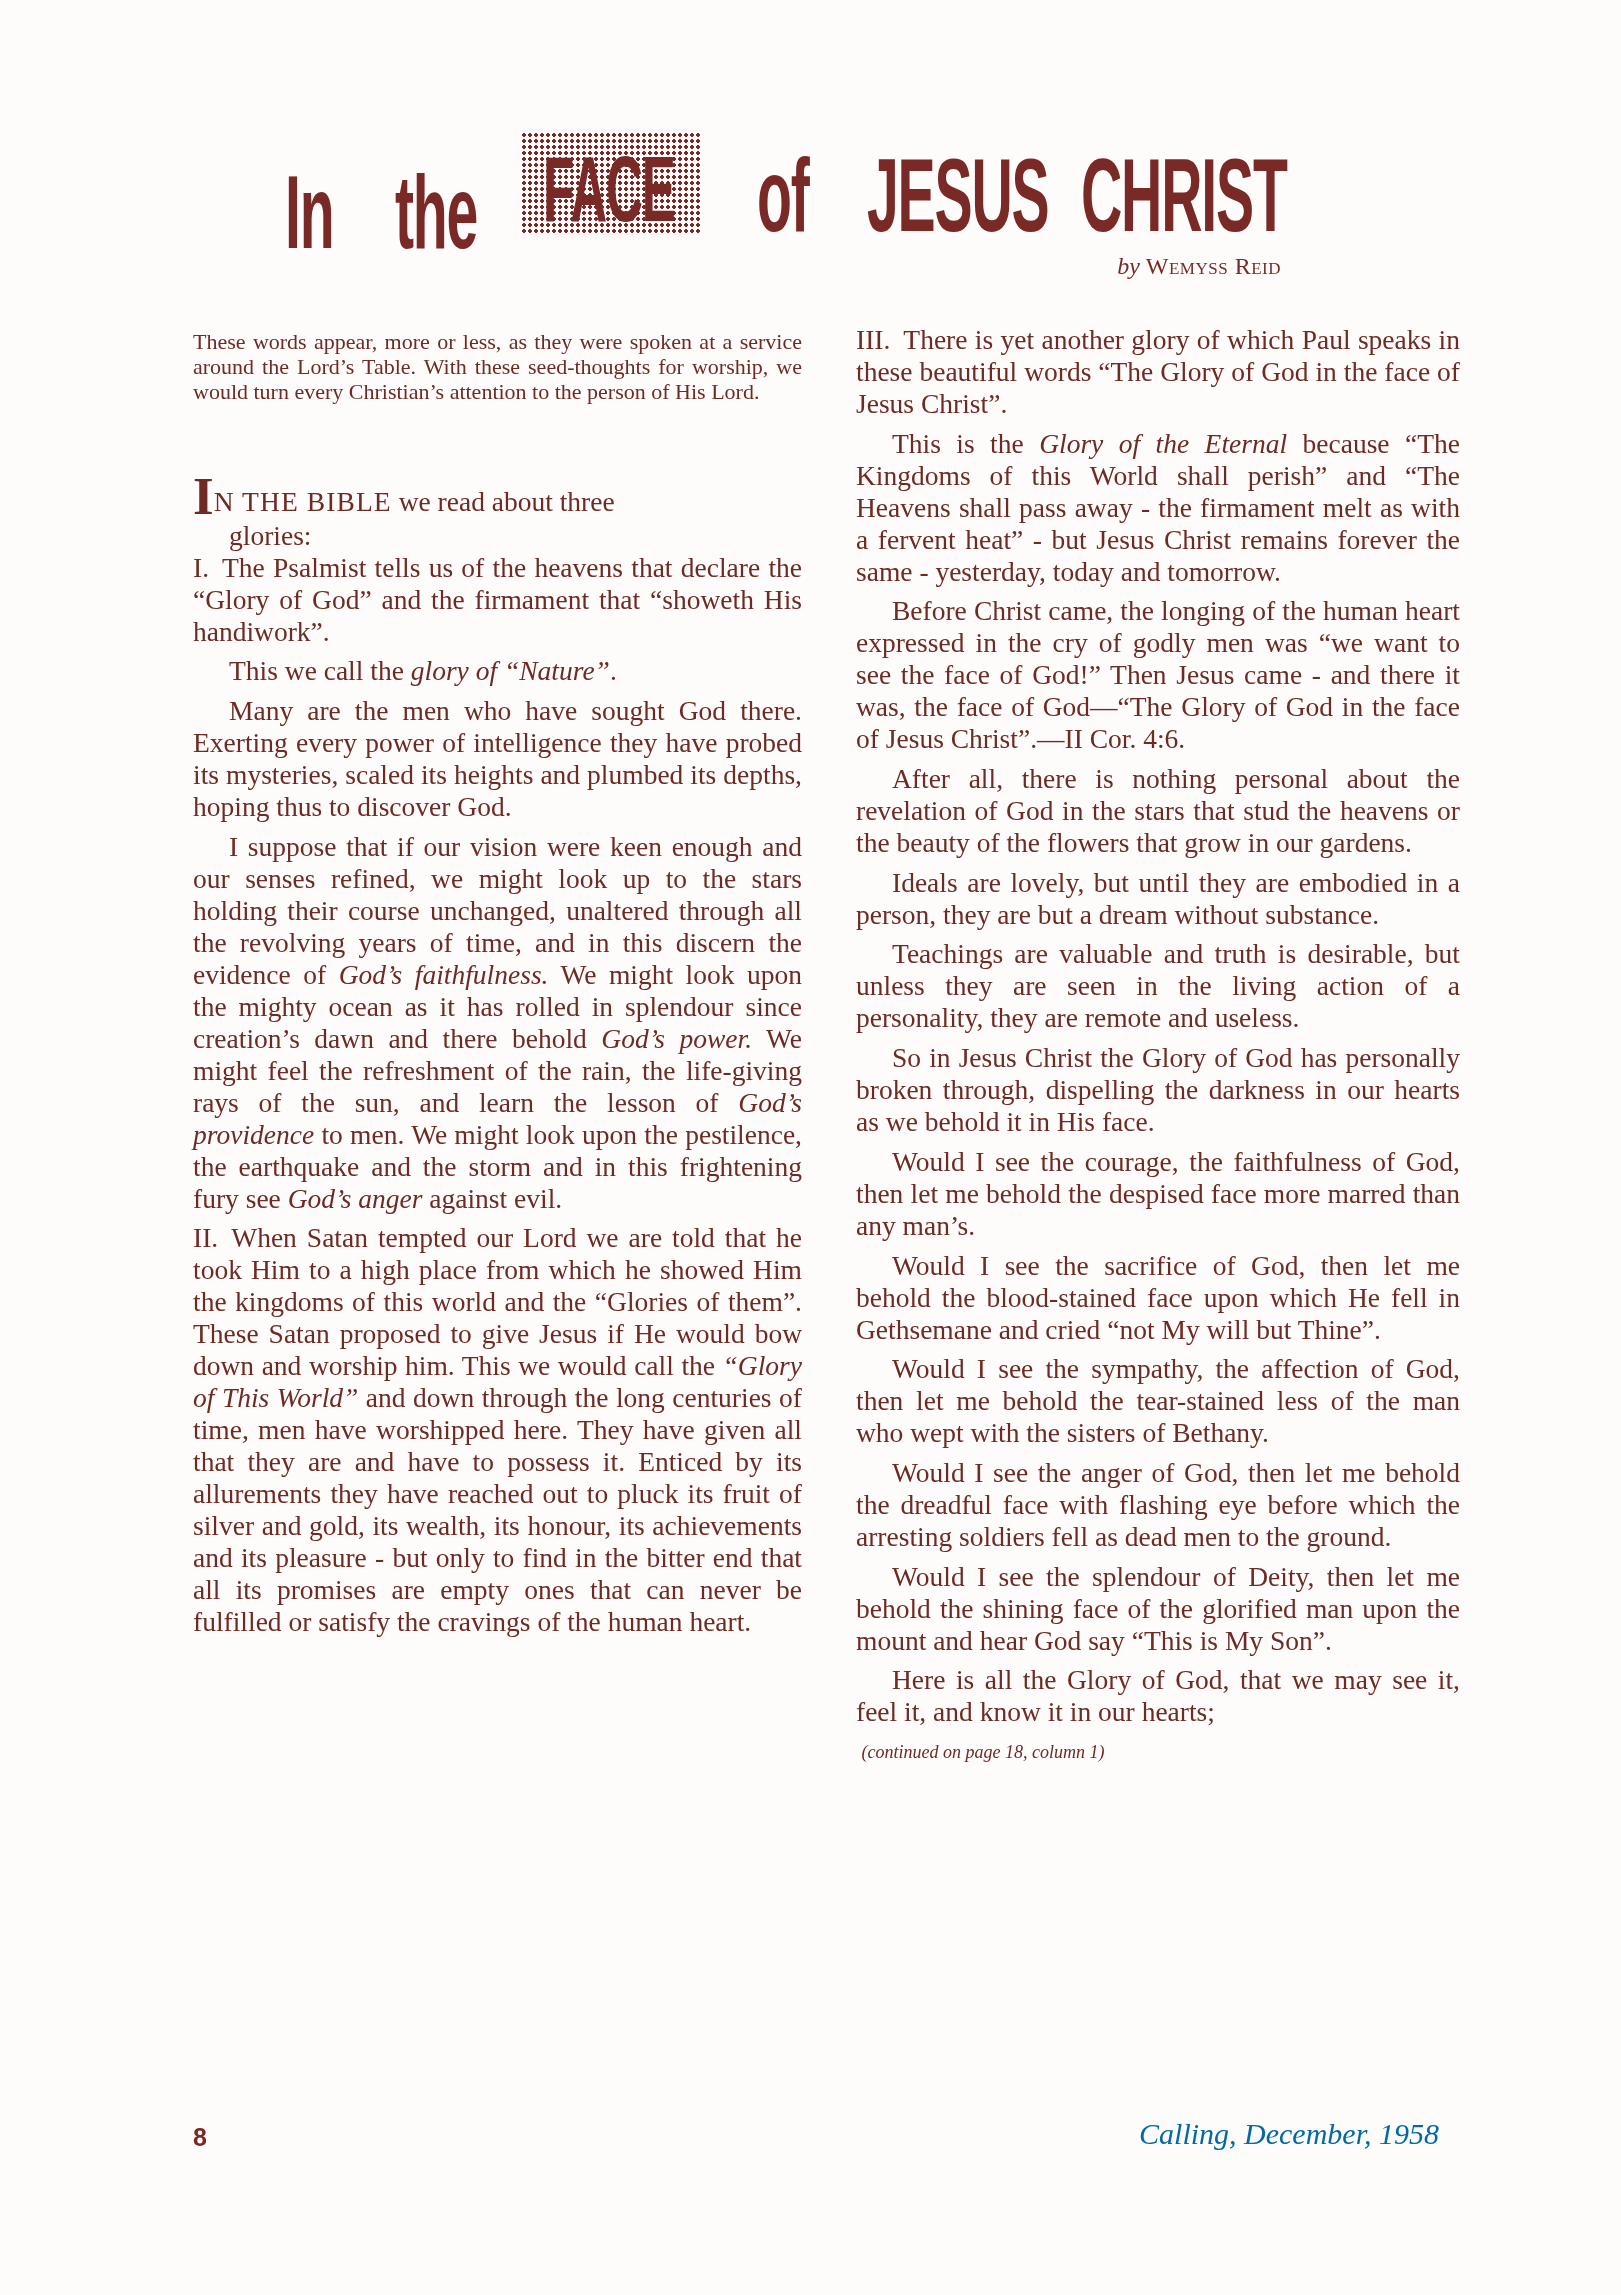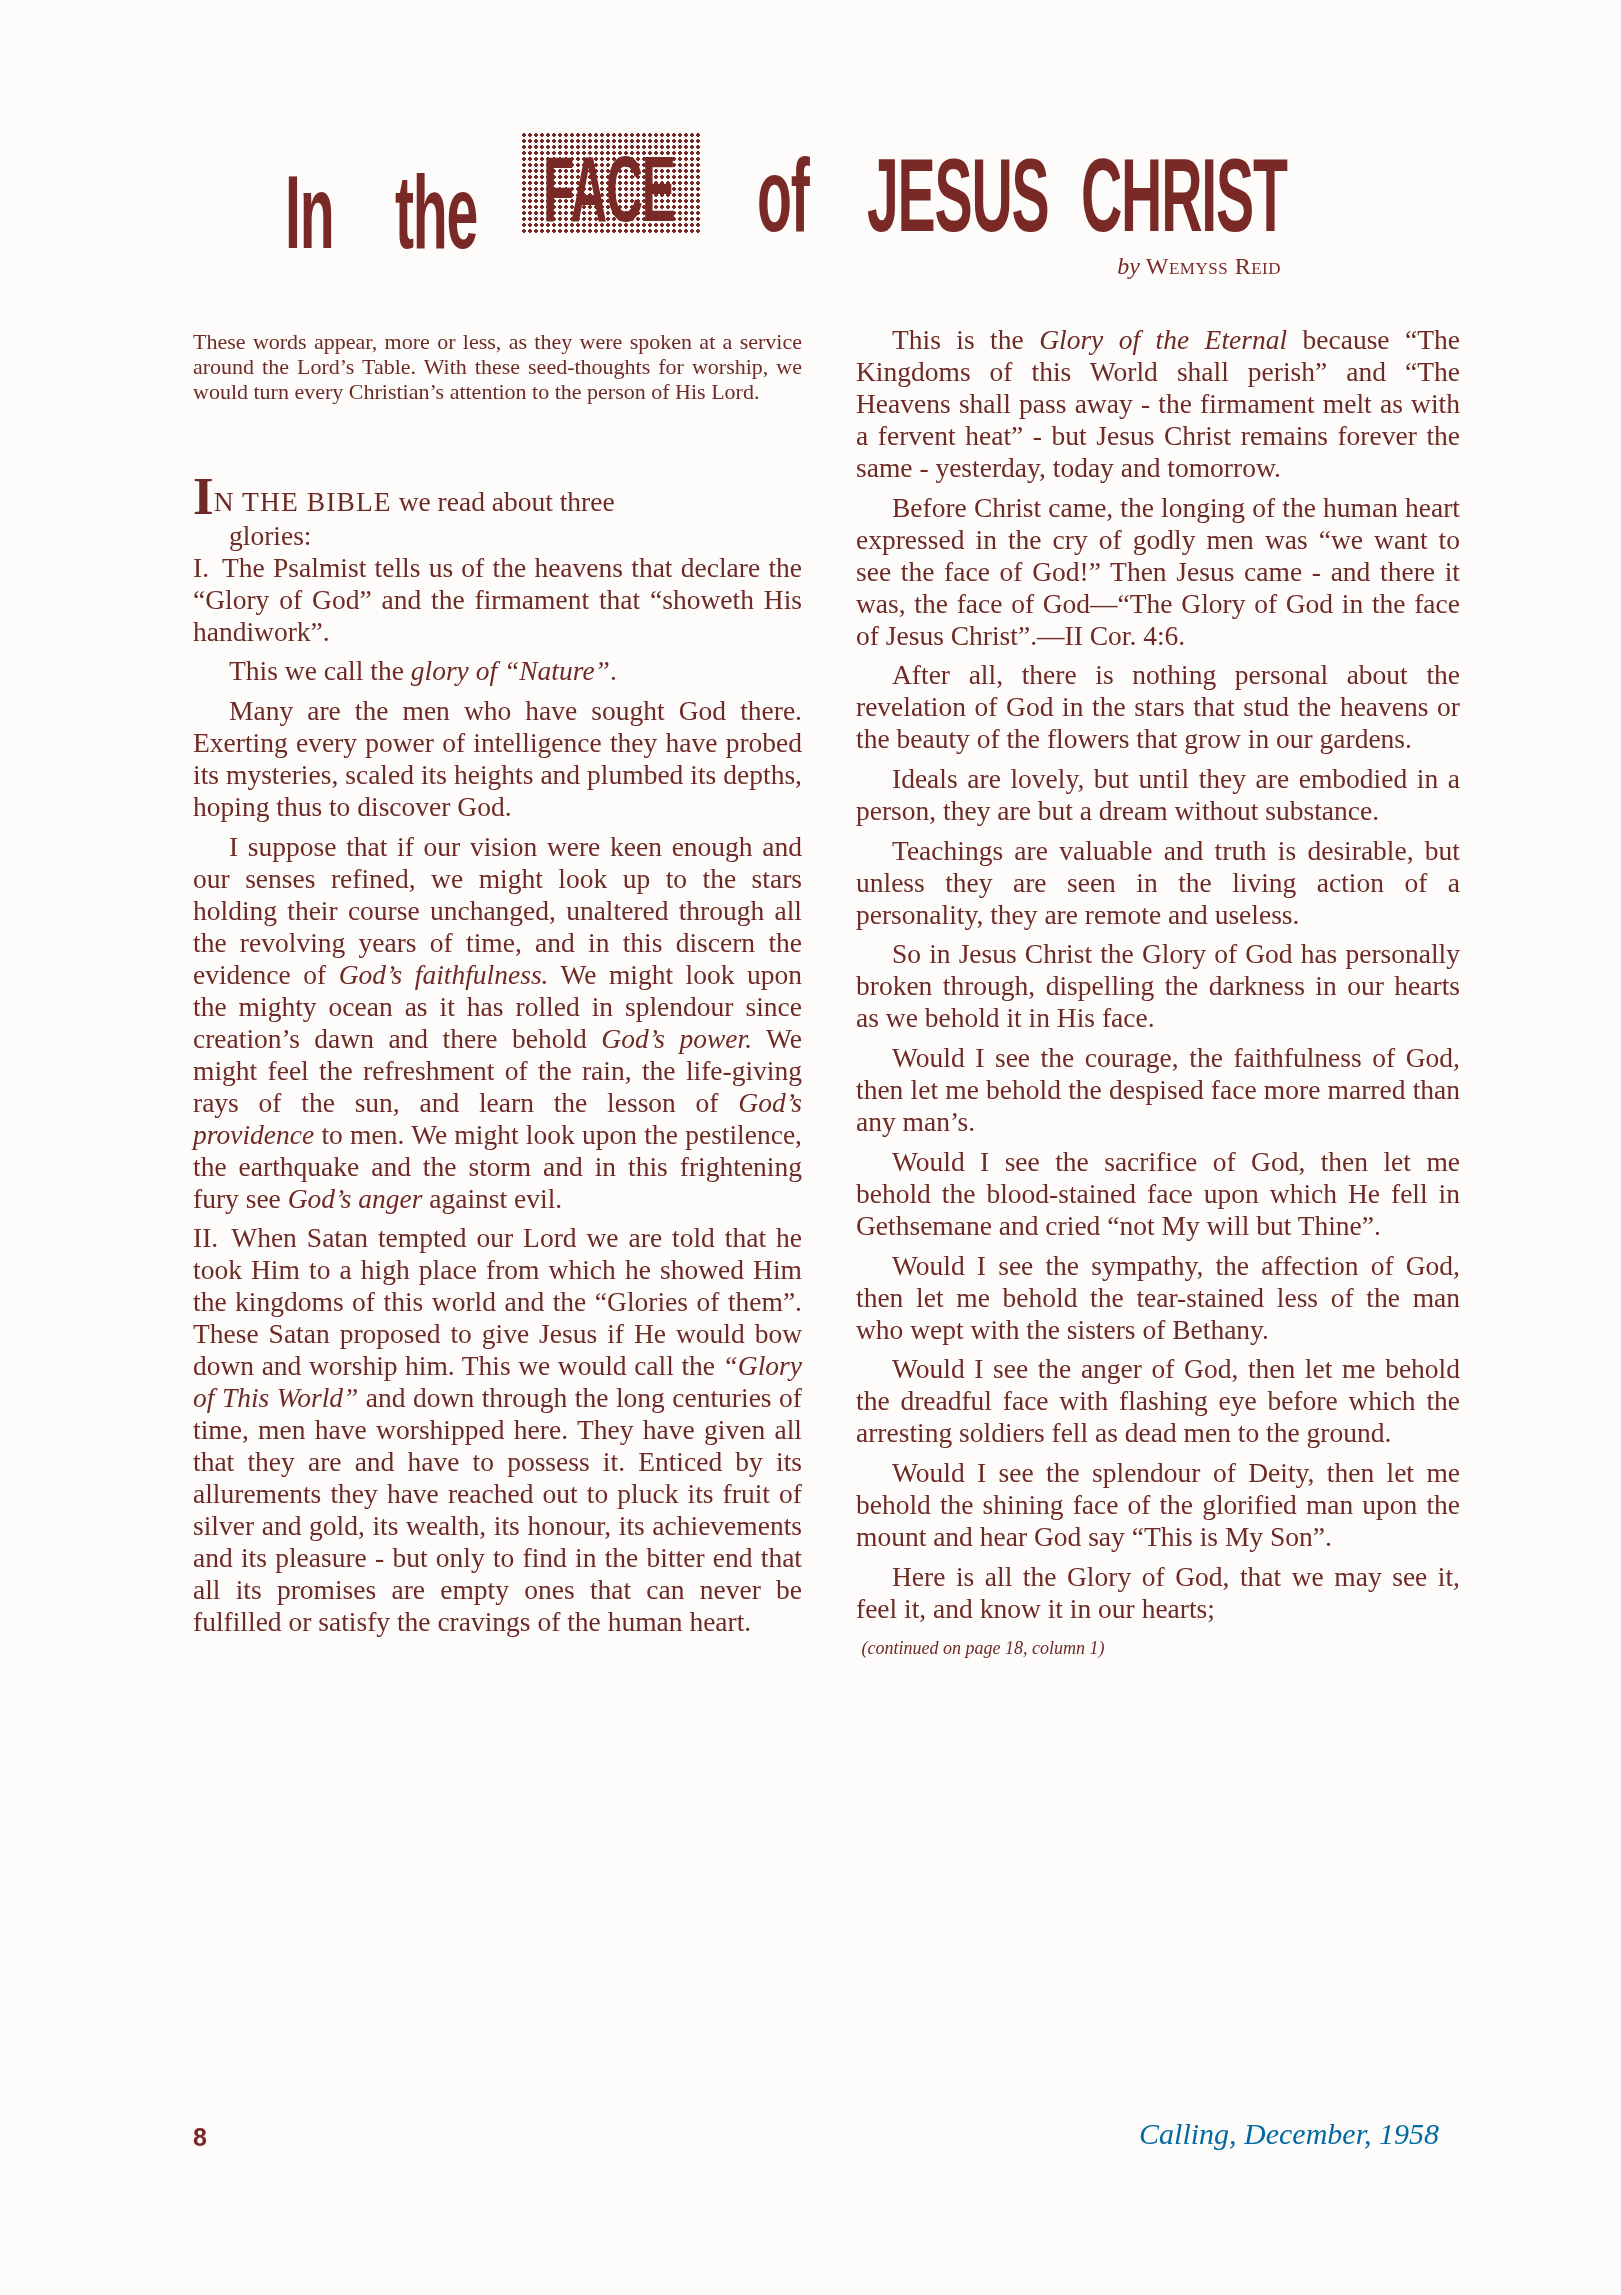--- a/index.html
+++ b/index.html
@@ -116,20 +116,21 @@
         <p><span class="numeral">I.</span><span>The Psalmist tells us of the heavens that declare the “Glory of God” and the firmament that “showeth His handiwork”.</span></p>
         <p class="indent">This we call the <em>glory of “Nature”</em>.</p>
         <p class="indent"><span>Many are the men who have sought God there. Exerting every power of intelligence they have probed its mysteries, scaled its heights and plumbed its depths, hoping thus to discover God.</span></p>
         <p class="indent">I suppose that if our vision were keen enough and our senses refined, we might look up to the stars holding their course unchanged, unaltered through all the revolving years of time, and in this discern the evidence of <em>God’s faithfulness.</em> We might look upon the mighty ocean as it has rolled in splendour since creation’s dawn and there behold <em>God’s power.</em> We might feel the refreshment of the rain, the life-giving rays of the sun, and learn the lesson of <em>God’s providence</em> to men. We might look upon the pestilence, the earthquake and the storm and in this frightening fury see <em>God’s anger</em> against evil.</p>
         <p><span class="numeral">II.</span>When Satan tempted our Lord we are told that he took Him to a high place from which he showed Him the kingdoms of this world and the “Glories of them”. These Satan proposed to give Jesus if He would bow down and worship him. This we would call the <em>“Glory of This World”</em> and down through the long centuries of time, men have worshipped here. They have given all that they are and have to possess it. Enticed by its allurements they have reached out to pluck its fruit of silver and gold, its wealth, its honour, its achievements and its pleasure - but only to find in the bitter end that all its promises are empty ones that can never be fulfilled or satisfy the cravings of the human heart.</p>
       </div>
   </div>
 
   <div class="col col-right">
     <div id="right-body">
+        <p><span class="numeral">III.</span><span>There is yet another glory of which Paul speaks in these beautiful words “The Glory of God in the face of Jesus Christ”.</span></p>
         <p class="indent">This is the <em>Glory of the Eternal</em> because “The Kingdoms of this World shall perish” and “The Heavens shall pass away - the firmament melt as with a fervent heat” - but Jesus Christ remains forever the same - yesterday, today and tomorrow.</p>
         <p class="indent"><span>Before Christ came, the longing of the human heart expressed in the cry of godly men was “we want to see the face of God!” Then Jesus came - and there it was, the face of God—“The Glory of God in the face of Jesus Christ”.—II Cor. 4:6.</span></p>
         <p class="indent"><span>After all, there is nothing personal about the revelation of God in the stars that stud the heavens or the beauty of the flowers that grow in our gardens.</span></p>
         <p class="indent"><span>Ideals are lovely, but until they are embodied in a person, they are but a dream without substance.</span></p>
         <p class="indent"><span>Teachings are valuable and truth is desirable, but unless they are seen in the living action of a personality, they are remote and useless.</span></p>
         <p class="indent"><span>So in Jesus Christ the Glory of God has personally broken through, dispelling the darkness in our hearts as we behold it in His face.</span></p>
         <p class="indent"><span>Would I see the courage, the faithfulness of God, then let me behold the despised face more marred than any man’s.</span></p>
         <p class="indent"><span>Would I see the sacrifice of God, then let me behold the blood-stained face upon which He fell in Gethsemane and cried “not My will but Thine”.</span></p>
         <p class="indent"><span>Would I see the sympathy, the affection of God, then let me behold the tear-stained less of the man who wept with the sisters of Bethany.</span></p>
         <p class="indent"><span>Would I see the anger of God, then let me behold the dreadful face with flashing eye before which the arresting soldiers fell as dead men to the ground.</span></p>

